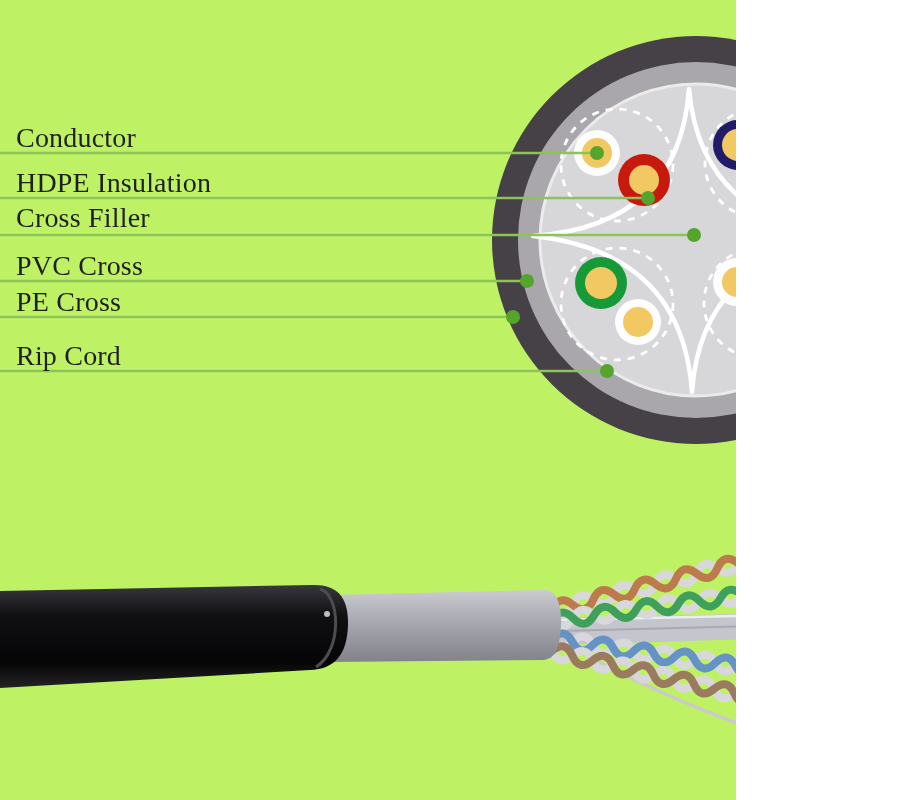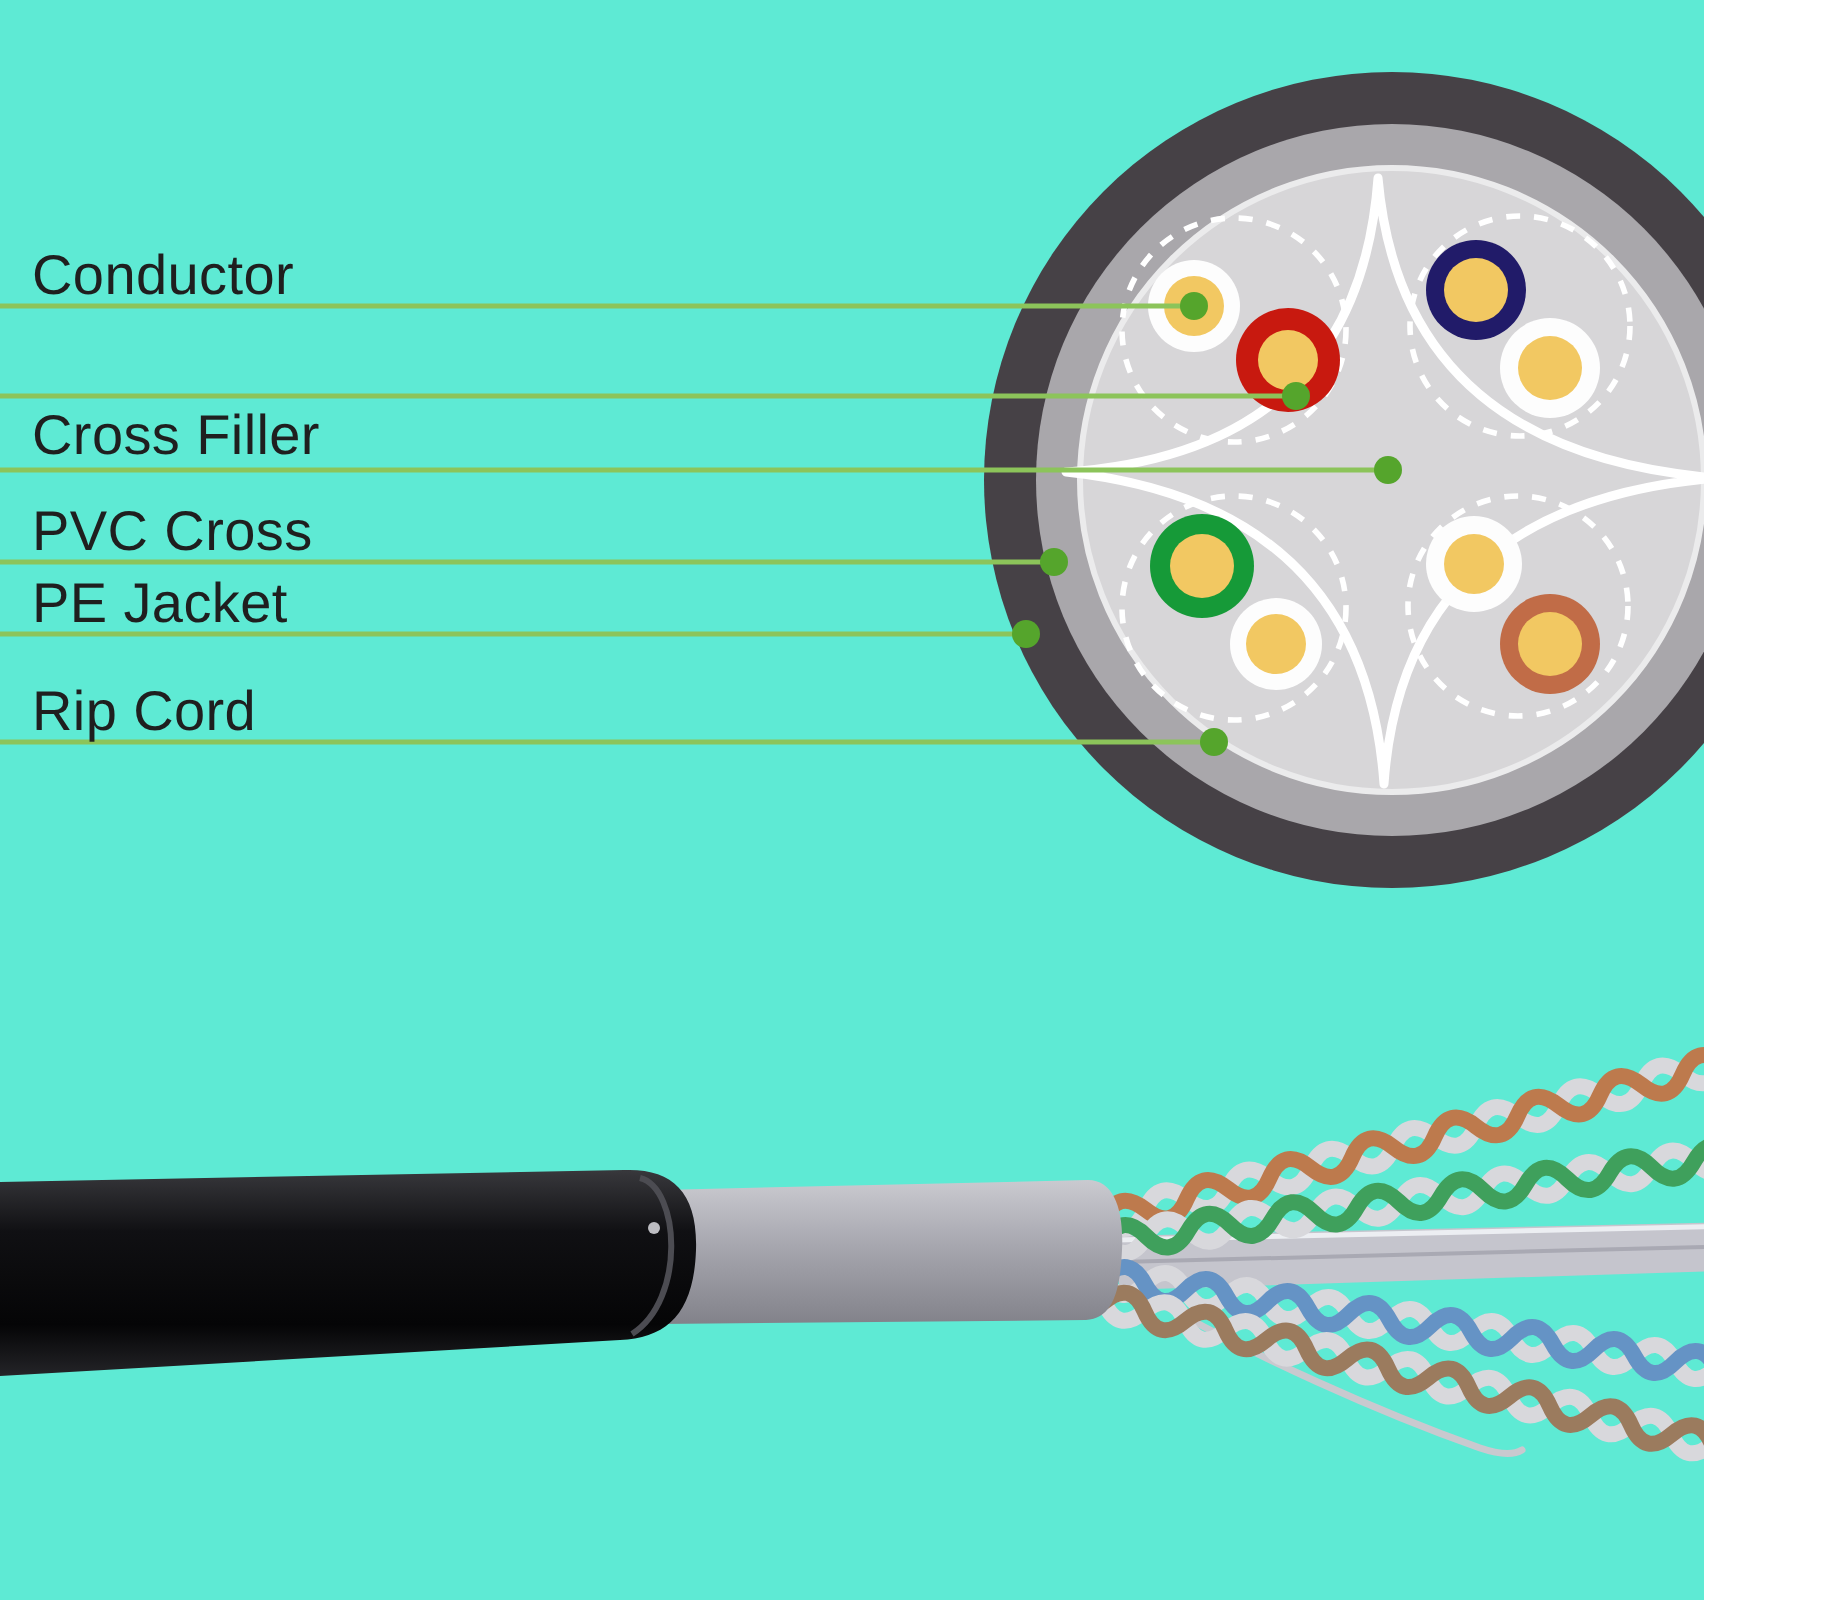--- a/index.html
+++ b/index.html
@@ -1,17 +1,17 @@
 <!DOCTYPE html>
 <html style="--c-label_text: #1f1f1f; --c-pointer_line: #8cc45a; --c-pointer_dot: #55a52c; --c-pe_jacket: #464146; --c-pvc_jacket: #a9a7ab; --c-cable_core_bg: #d7d6d8; --c-core_rim: #ebebec; --c-cross_filler: #ffffff; --c-pair_circle_dash: #ffffff; --c-conductor_yellow: #f2c862; --c-insulation_white: #fdfdfd; --c-insulation_red: #c8190f; --c-insulation_blue: #211b69; --c-insulation_green: #169a38; --c-insulation_orange: #c16c47; --p-jacket_black: #0c0c0e; --p-jacket_gray: #9b9ba3; --p-spline_gray: #c5c5cd; --p-rip_cord_gray: #c9c9cf; --p-wire_white: #d8d8dc; --p-copper: #9c6a40;"><head>
 <meta charset="utf-8">
 <style>
   html,body{margin:0;padding:0;background:#ffffff;}
-  .stage{position:relative;width:852px;height:800px;background:#5eead4;overflow:hidden;
-         font-family:Liberation Sans, sans-serif;}
+  .stage{position:relative;width:736px;height:800px;background:#bef264;overflow:hidden;
+         font-family:Liberation Serif, serif;}
   .stage svg{position:absolute;left:0;display:block;}
   #xsec-svg{top:0;z-index:1;}
   #photo-svg{top:495px;z-index:1;}
   .lbl{position:absolute;left:16px;z-index:2;font-size:28px;line-height:31px;
        color:var(--c-label_text,#1f1f1f);letter-spacing:.2px;white-space:nowrap;}
 </style>
 </head>
 <body>
 
 <div class="stage">
@@ -71,23 +71,24 @@
       <circle cx="597" cy="153" r="7"></circle>
       <circle cx="648" cy="198" r="7"></circle>
       <circle cx="694" cy="235" r="7"></circle>
       <circle cx="527" cy="281" r="7"></circle>
       <circle cx="513" cy="317" r="7"></circle>
       <circle cx="607" cy="371" r="7"></circle>
     </g>
   </svg>
 
   <div class="lbl" style="top:122px">Conductor</div>
+  <div class="lbl" style="top:167px">HDPE Insulation</div>
   <div class="lbl" style="top:202px">Cross Filler</div>
   <div class="lbl" style="top:250px">PVC Cross</div>
-  <div class="lbl" style="top:286px">PE Jacket</div>
+  <div class="lbl" style="top:286px">PE Cross</div>
   <div class="lbl" style="top:340px">Rip Cord</div>
 
   <svg id="photo-svg" width="915" height="305" viewBox="0 495 915 305">
     <defs>
       <linearGradient id="gBlack" x1="0" y1="0" x2="0" y2="1">
         <stop offset="0" stop-color="#38383c"></stop>
         <stop offset="0.3" stop-color="#101013"></stop>
         <stop offset="0.75" stop-color="#050506"></stop>
         <stop offset="1" stop-color="#242428"></stop>
       </linearGradient>

